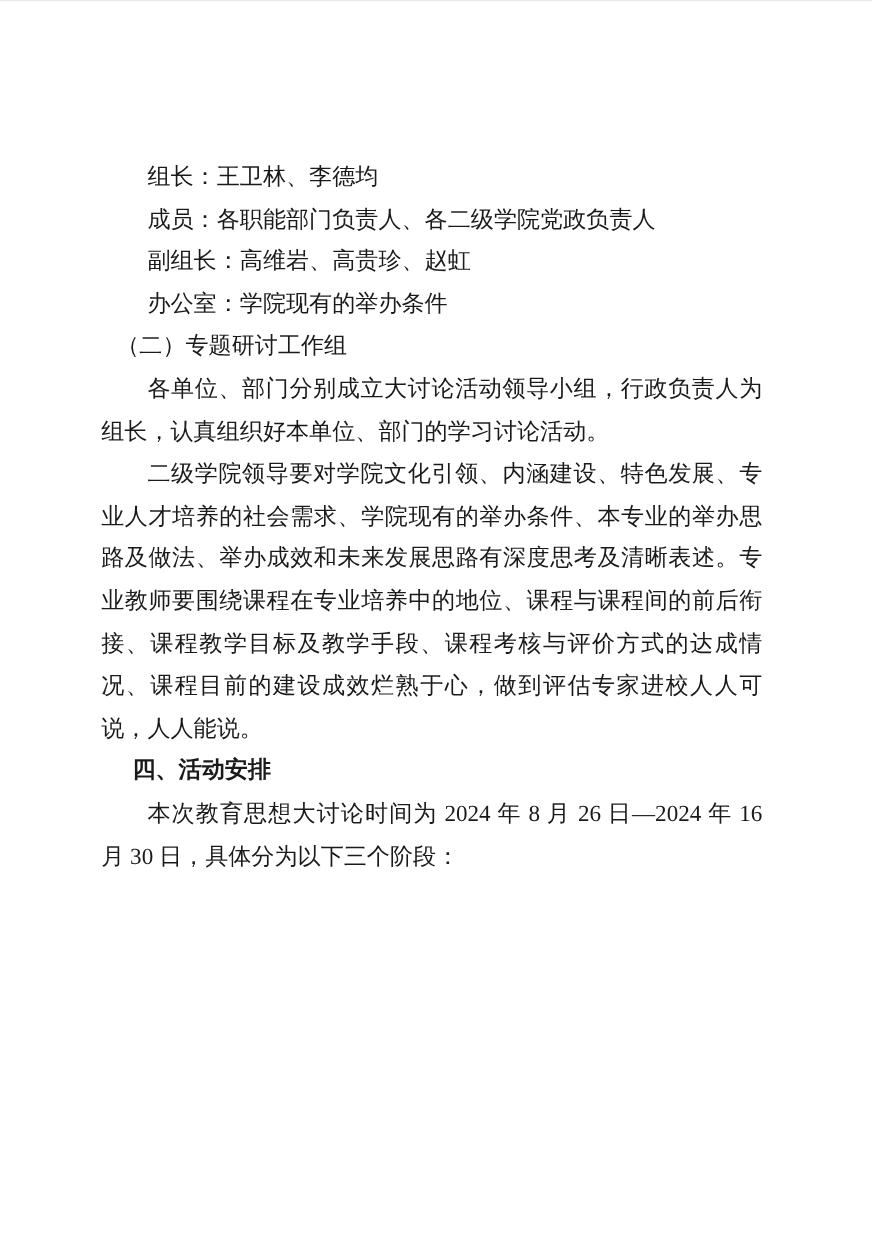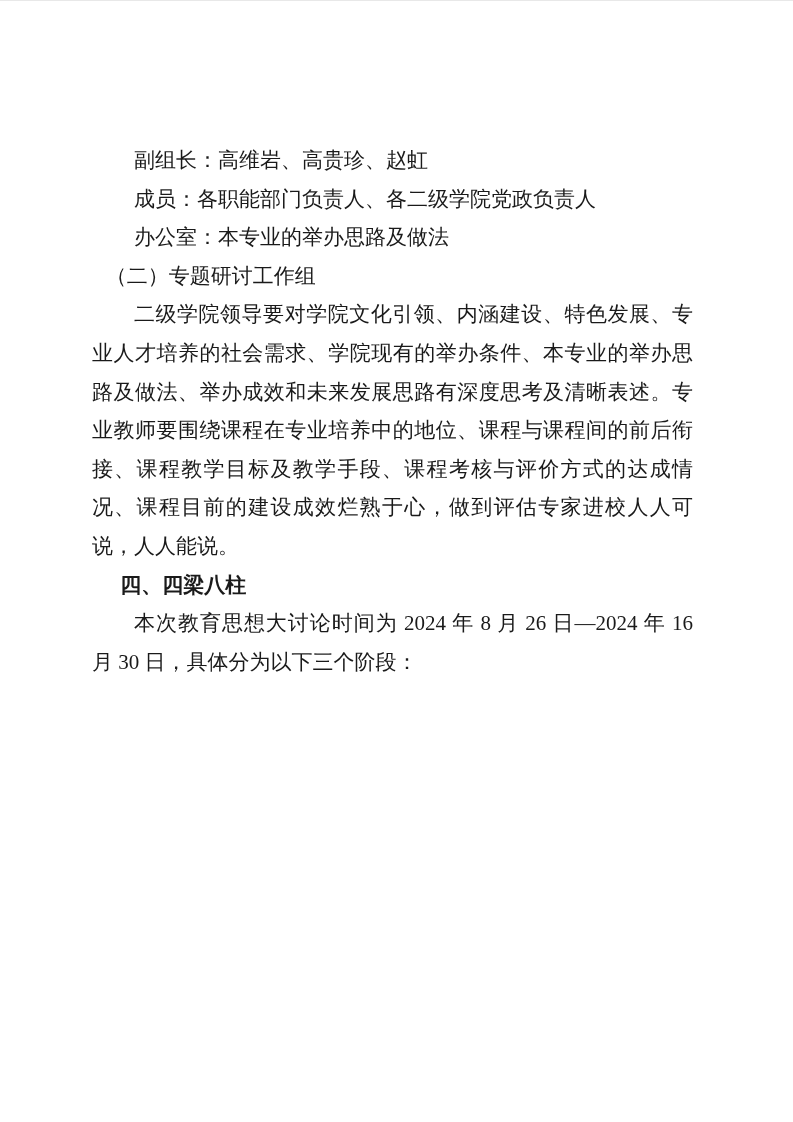--- a/index.html
+++ b/index.html
@@ -49,21 +49,23 @@
     font-style: normal;
     font-family: "Liberation Sans", "DejaVu Sans", sans-serif;
   }
 </style>
 </head>
 <body>
 
 <div class="page">
   <div class="page-top-edge"></div>
   <div class="doc" id="doc-body">
+      <p class="para">组长：王卫林、李德均</p>
+      <p class="para">成员：各职能部门负责人、各二级学院党政负责人</p>
       <p class="para">副组长：高维岩、高贵珍、赵虹</p>
-      <p class="para">成员：各职能部门负责人、各二级学院党政负责人</p>
-      <p class="para">办公室：本专业的举办思路及做法</p>
+      <p class="para">办公室：学院现有的举办条件</p>
       <p class="kai-heading">（二）专题研讨工作组</p>
+      <p class="para">各单位、部门分别成立大讨论活动领导小组，行政负责人为组长，认真组织好本单位、部门的学习讨论活动。</p>
       <p class="para">二级学院领导要对学院文化引领、内涵建设、特色发展、专业人才培养的社会需求、学院现有的举办条件、本专业的举办思路及做法、举办成效和未来发展思路有深度思考及清晰表述。专业教师要围绕课程在专业培养中的地位、课程与课程间的前后衔接、课程教学目标及教学手段、课程考核与评价方式的达成情况、课程目前的建设成效烂熟于心，做到评估专家进校人人可说，人人能说。</p>
-      <p class="hei-heading">四、四梁八柱</p>
+      <p class="hei-heading">四、活动安排</p>
       <p class="para">本次教育思想大讨论时间为 2024 年 8 月 26 日—2024 年 16 月 30 日，具体分为以下三个阶段：</p>
     </div>
 </div>
 
 </body></html>

